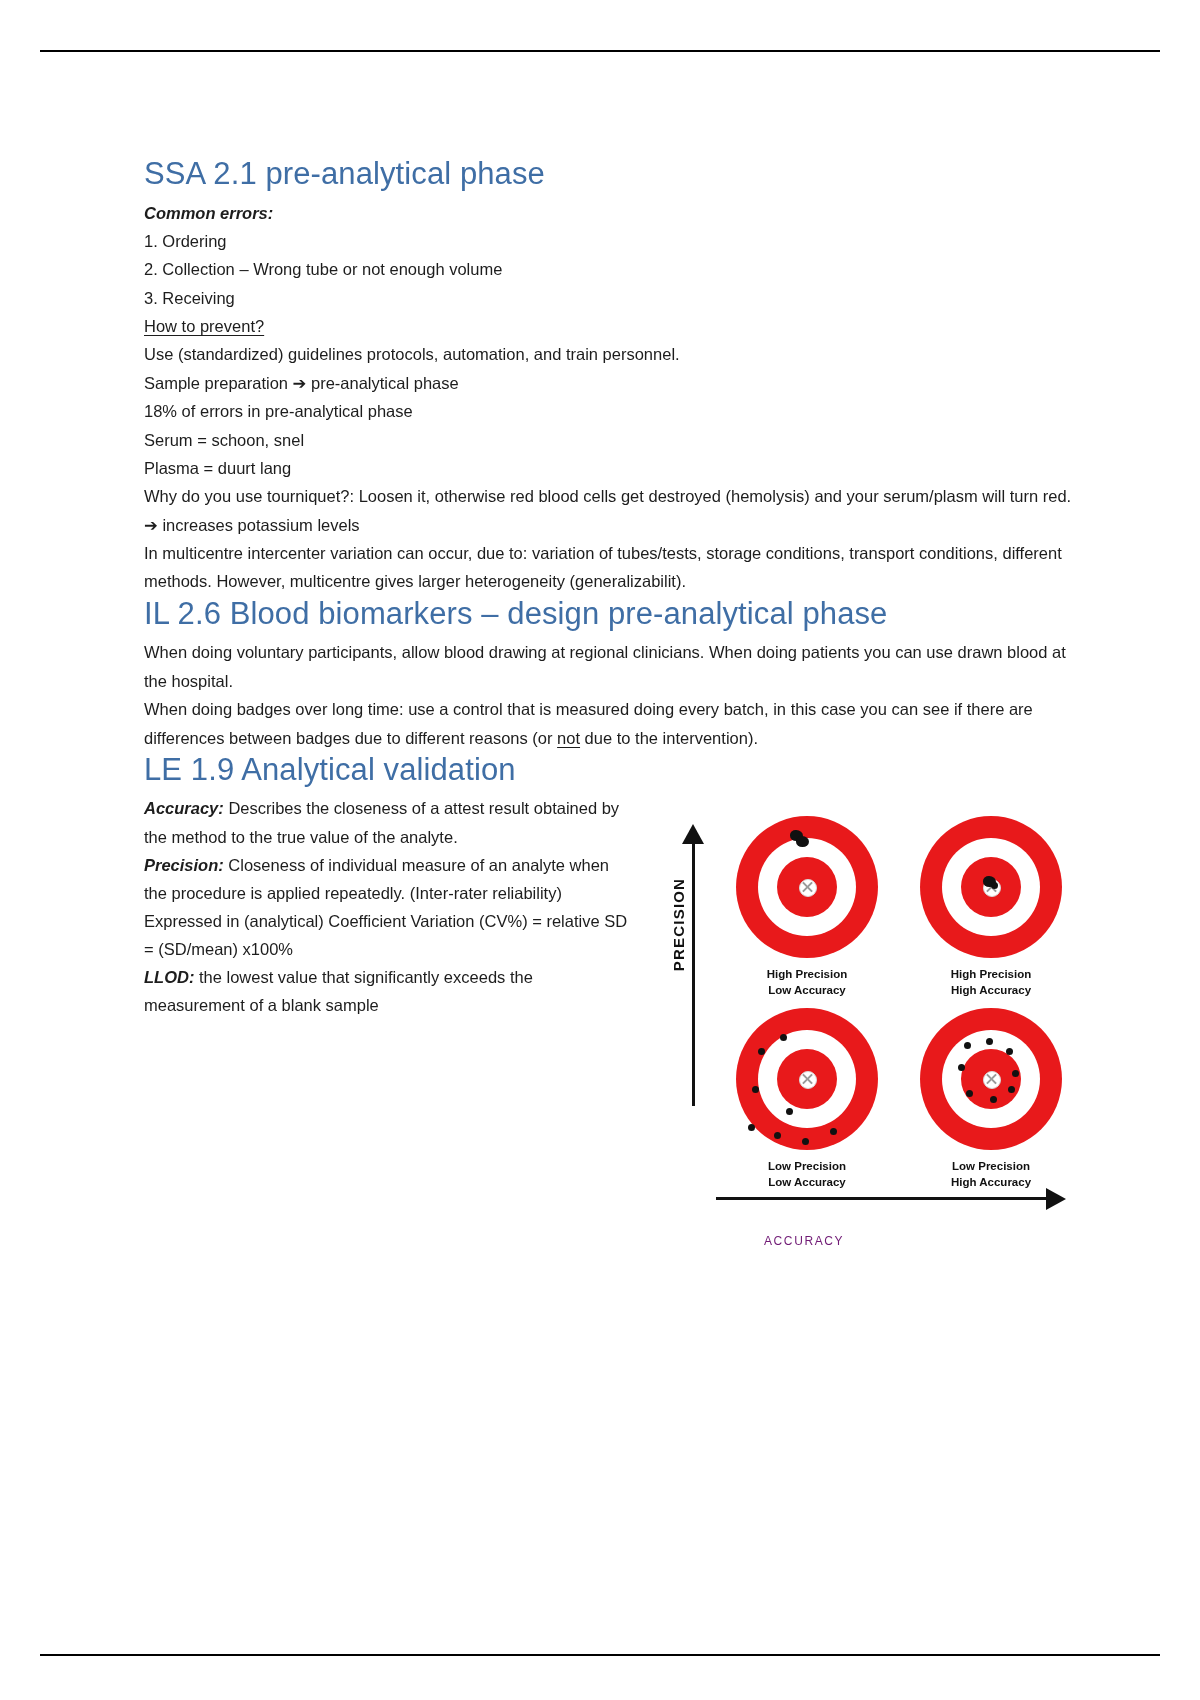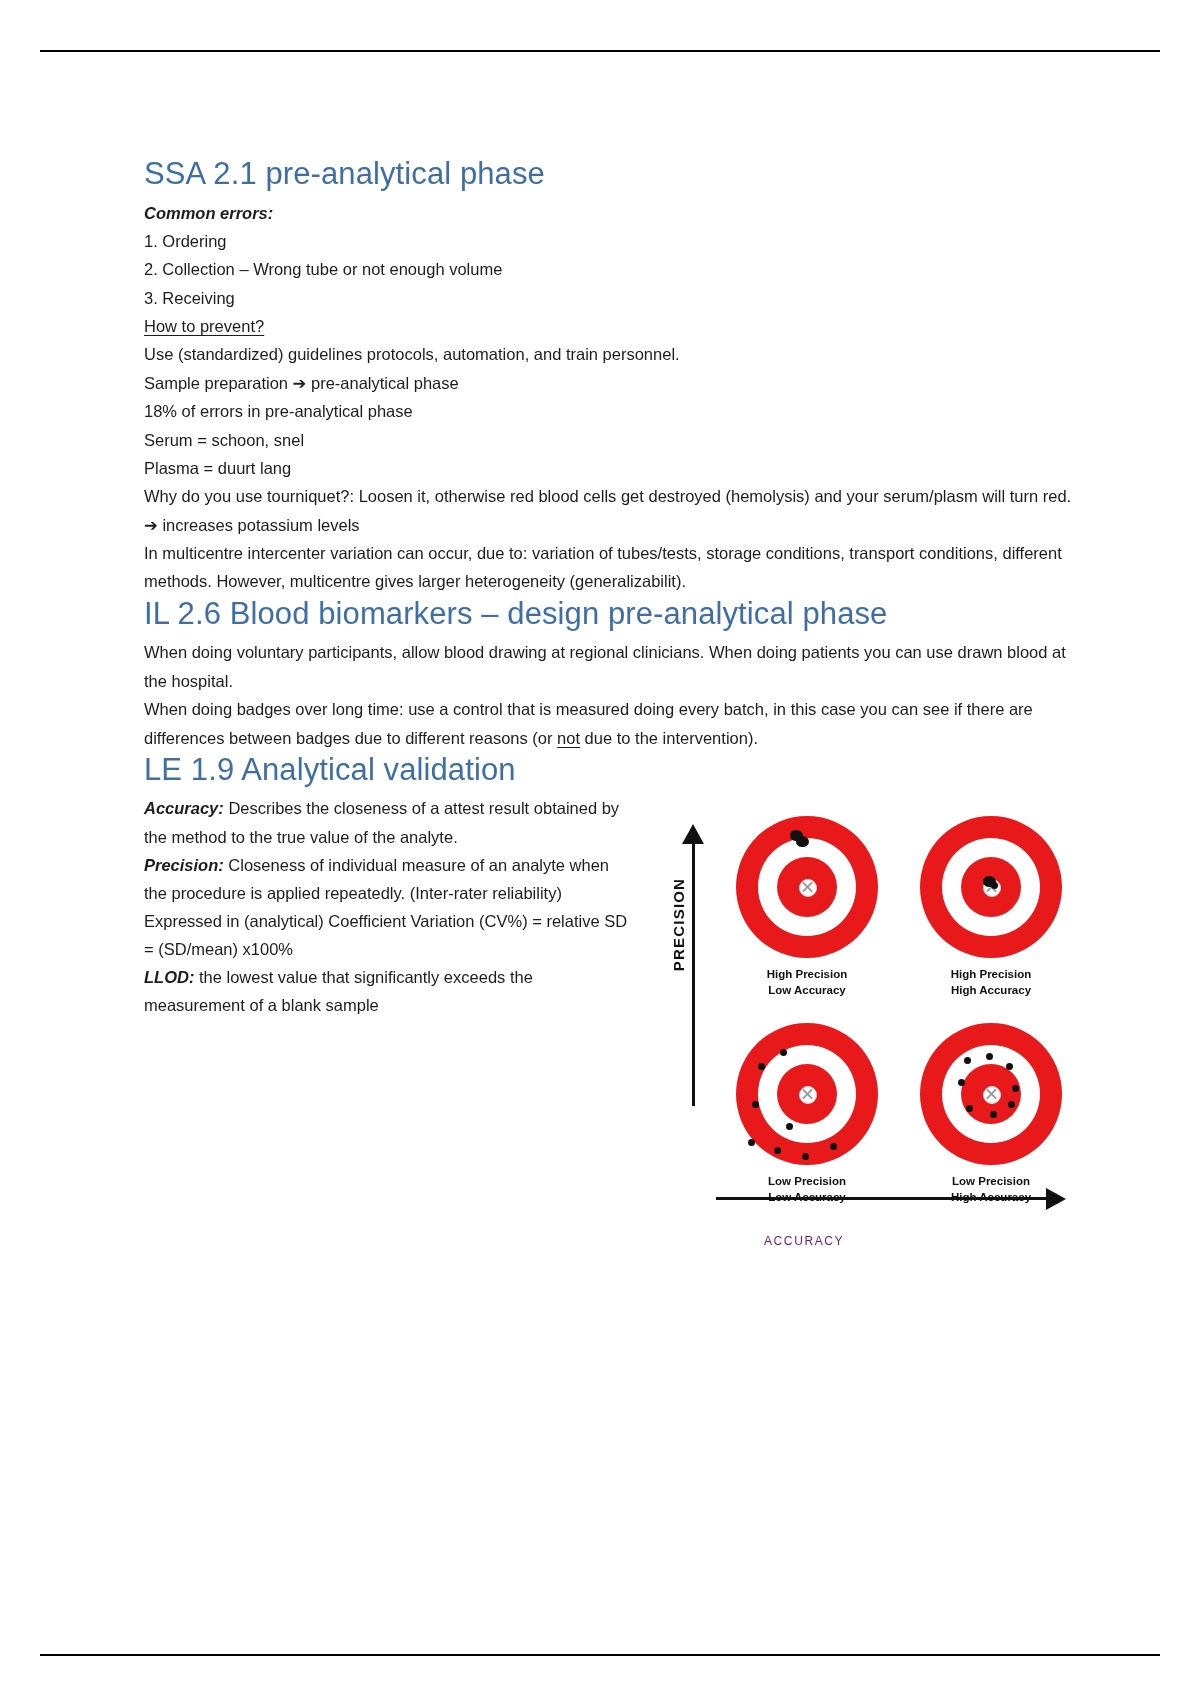--- a/index.html
+++ b/index.html
@@ -175,21 +175,21 @@
   }
   .targets {
     position: absolute;
     left: 70px;
     top: 0px;
     width: 350px;
     height: 380px;
     display: grid;
     grid-template-columns: 166px 166px;
     grid-template-rows: 186px 186px;
-    gap: 21px 18px;
+    gap: 6px 18px;
   }
   .target-cell {
     position: relative;
     width: 166px;
     height: 186px;
   }
   .bullseye {
     position: relative;
     width: 142px;
     height: 142px;

